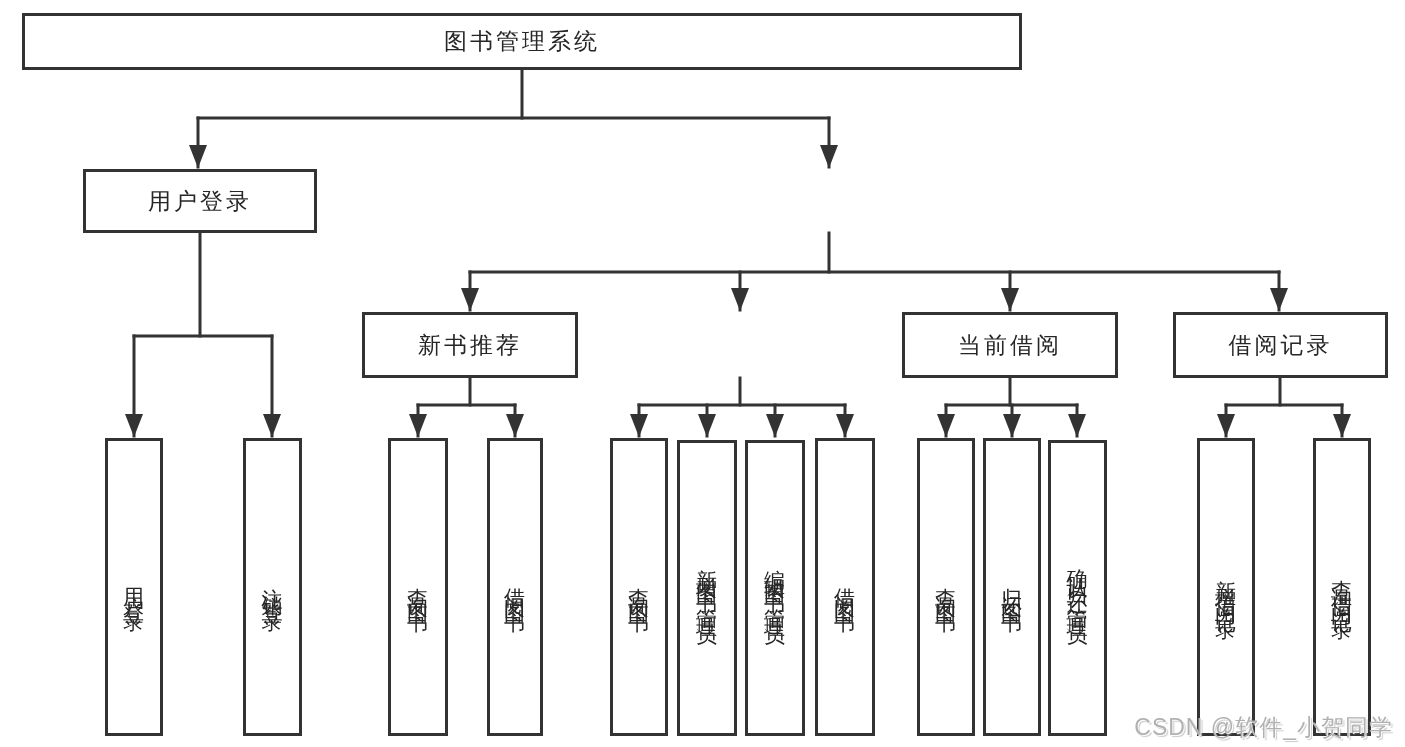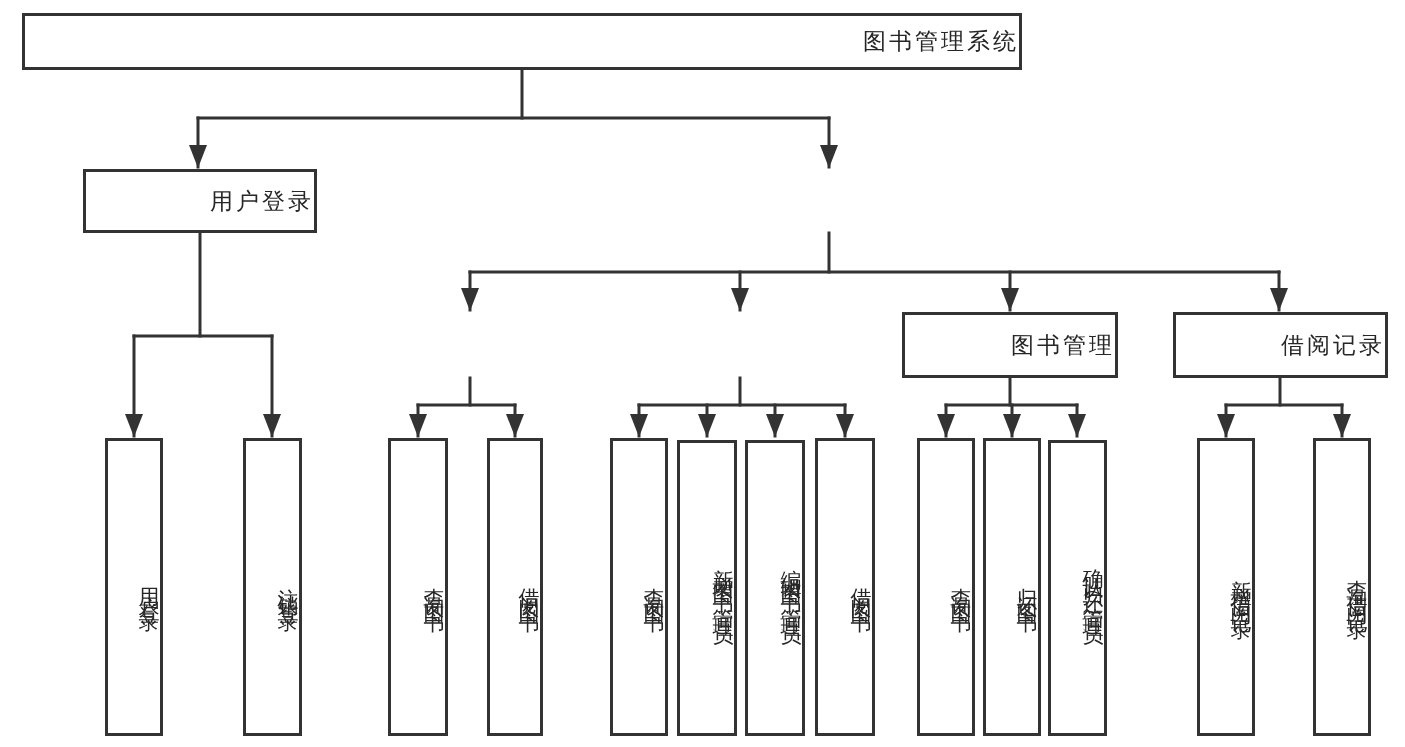--- a/index.html
+++ b/index.html
@@ -18,21 +18,21 @@
   }
   svg.connectors { position: absolute; left: 0; top: 0; display: block; }
   svg.connectors line { stroke: var(--line); stroke-width: 3; stroke-linecap: square; }
   svg.connectors .arrowhead { fill: var(--line); }
   .hnode, .vnode {
     position: absolute;
     border: 3px solid var(--line);
     background: #fff;
     display: flex;
     align-items: center;
-    justify-content: flex-end;
+    justify-content: center;
     color: var(--text);
   }
   .hnode span {
     font-size: 23px;
     letter-spacing: 3px;
     white-space: nowrap;
   }
   .vnode span {
     writing-mode: vertical-rl;
     text-orientation: mixed;
@@ -107,22 +107,25 @@
   </svg>
 
   <div class="hnode" style="left:22px;top:13px;width:1000px;height:57px">
     <span>图书管理系统</span>
   </div>
 
   <div class="hnode" style="left:83px;top:169px;width:234px;height:64px">
     <span>用户登录</span>
   </div>
 
+  <div class="hnode" style="left:362px;top:312px;width:216px;height:66px">
+    <span>新书推荐</span>
+  </div>
   <div class="hnode" style="left:902px;top:312px;width:216px;height:66px">
-    <span>图书管理</span>
+    <span>当前借阅</span>
   </div>
   <div class="hnode" style="left:1173px;top:312px;width:215px;height:66px">
     <span>借阅记录</span>
   </div>
 
   <div class="vnode" style="left:105px;top:438px;width:58px;height:298px">
     <span>用户登录</span>
   </div>
   <div class="vnode" style="left:243px;top:438px;width:59px;height:298px">
     <span>注销登录</span>
@@ -158,14 +161,15 @@
     <span>确认归还（管理员）</span>
   </div>
 
   <div class="vnode" style="left:1197px;top:438px;width:58px;height:298px">
     <span>新增借阅记录</span>
   </div>
   <div class="vnode" style="left:1313px;top:438px;width:58px;height:298px">
     <span>查询借阅记录</span>
   </div>
 
+  <div class="watermark" style="color: rgb(177, 177, 177);">CSDN @软件_小贺同学</div>
 
 </div>
 
 </body></html>

